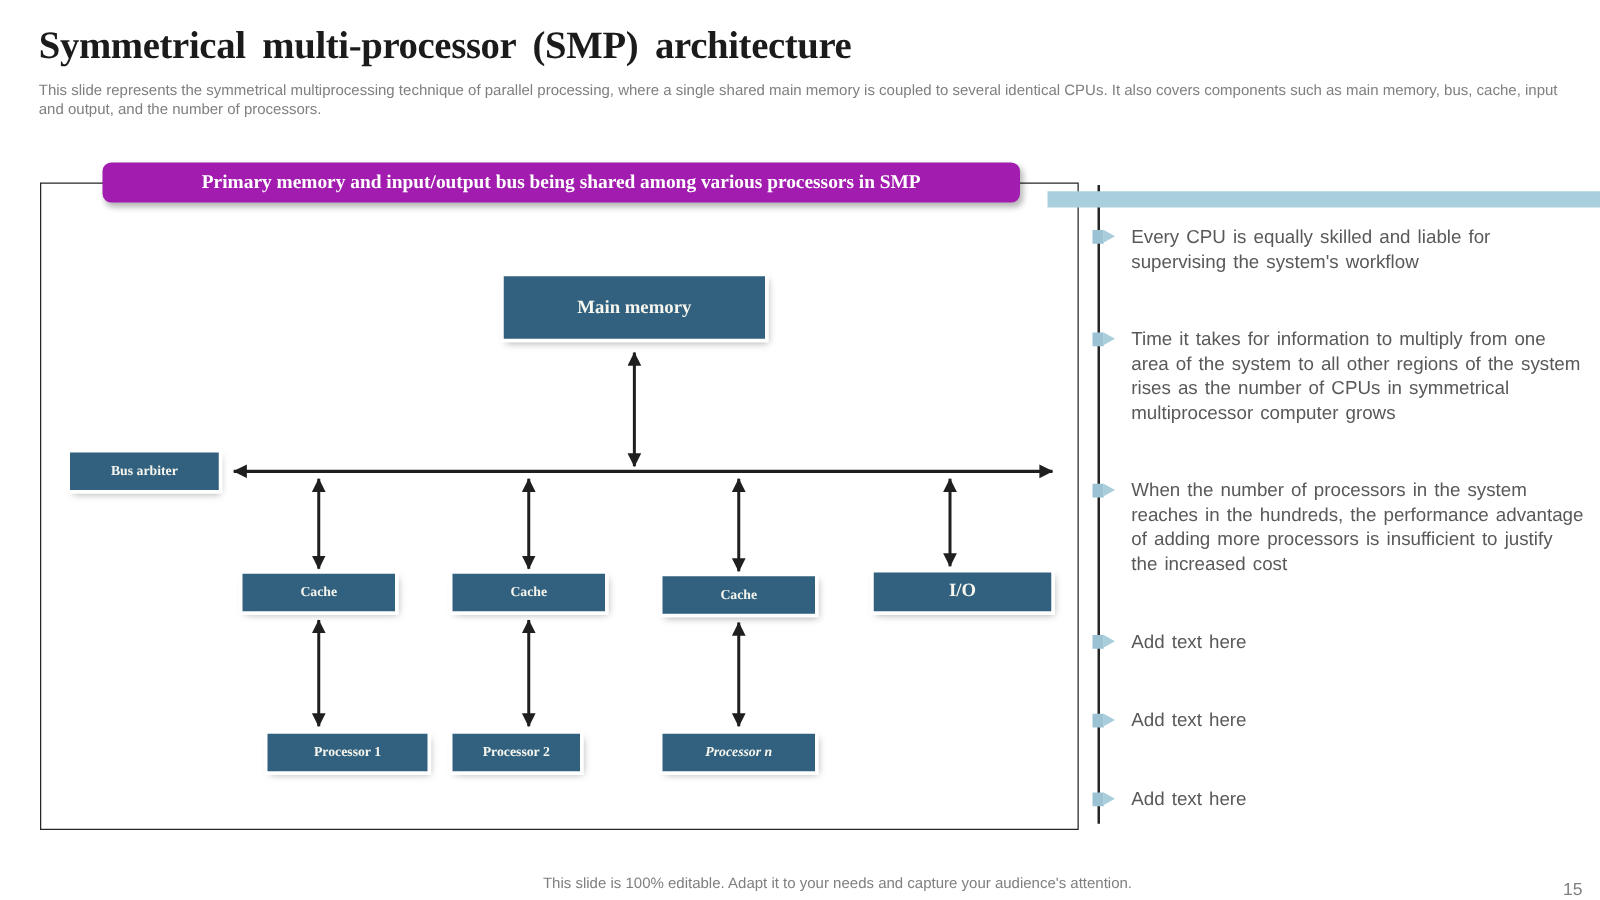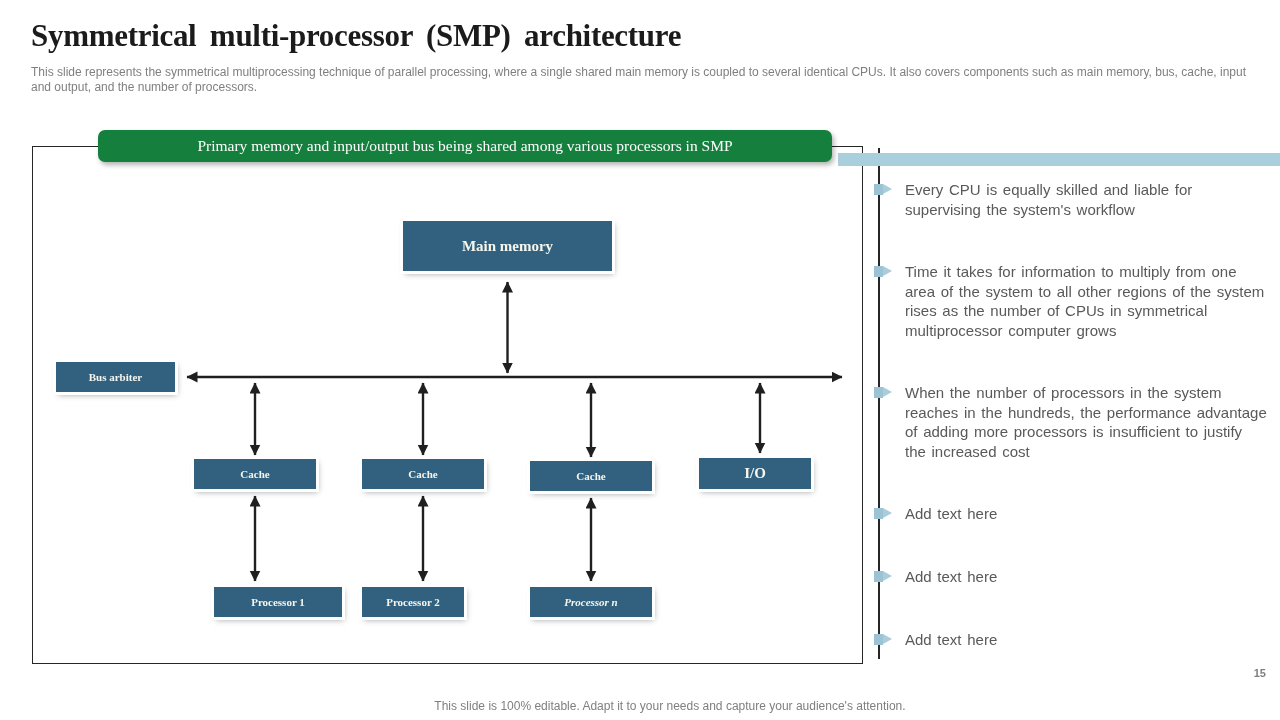--- a/index.html
+++ b/index.html
@@ -17,43 +17,43 @@
     position:absolute;left:31px;top:65px;width:1220px;margin:0;
     font-size:12px;line-height:14.5px;color:#7f7f7f;
   }
   
   .diagram-frame{
     position:absolute;left:32px;top:146px;width:829px;height:516px;
     border:1px solid #262626;background:#ffffff;z-index:0;
   }
   .banner{
     position:absolute;left:82px;top:130px;width:734px;height:32px;
-    background:#15803d;border-radius:7px;z-index:3;
+    background:#a21caf;border-radius:7px;z-index:3;
     display:flex;align-items:center;justify-content:center;
-    color:#ffffff;font-family:"Liberation Serif", serif;font-weight:normal;
-    font-size:15.5px;box-shadow:2px 3px 5px rgba(0,0,0,0.3);margin-left:16px;
+    color:#ffffff;font-family:"Liberation Serif", serif;font-weight:bold;
+    font-size:15.5px;box-shadow:2px 3px 5px rgba(0,0,0,0.3);
   }
   .accent-bar{
     position:absolute;left:838px;top:153px;width:442px;height:13px;
     background:#aacfdc;z-index:2;
   }
   
   .node{
     position:absolute;background:#31617f;z-index:2;
     display:flex;align-items:center;justify-content:center;
     color:#f6f6ee;font-family:"Liberation Serif", serif;font-weight:bold;
     font-size:11px;
     box-shadow:0 0 0 3px #ffffff, 2px 3px 6px rgba(0,0,0,0.35);
   }
   .n-main   {left:403px;top:221px;width:209px;height:50px;font-size:15px;}
   .n-arbiter{left:56px; top:362px;width:119px;height:30px;}
   .n-c1     {left:194px;top:459px;width:122px;height:30px;}
   .n-c2     {left:362px;top:459px;width:122px;height:30px;}
   .n-c3     {left:530px;top:461px;width:122px;height:30px;}
-  .n-io     {left:699px;top:458px;width:112px;height:31px;font-size:15px;}
+  .n-io     {left:699px;top:458px;width:142px;height:31px;font-size:15px;}
   .n-p1     {left:186px;top:587px;width:128px;height:30px;margin-left:28px;}
   .n-p2     {left:362px;top:587px;width:102px;height:30px;}
   .n-pn     {left:530px;top:587px;width:122px;height:30px;font-style:italic;}
   .arrows-svg{position:absolute;left:0;top:0;z-index:1;pointer-events:none;}
   
   .v-line{
     position:absolute;left:878px;top:148px;height:511px;width:0;
     border-left:2px solid #262626;z-index:1;
   }
   .bullet{
@@ -70,21 +70,21 @@
     position:absolute;left:9px;top:0;width:0;height:0;
     border-top:5.5px solid transparent;border-bottom:5.5px solid transparent;
     border-left:9px solid #a9cdda;
   }
   
   .footer-note{
     position:absolute;left:0;top:699px;width:1280px;text-align:center;
     font-size:12px;color:#7f7f7f;margin-left:30px;
   }
   .page-number{
-    position:absolute;right:14px;top:667px;font-size:11px;color:#7f7f7f;font-weight:bold;
+    position:absolute;right:14px;top:703px;font-size:14px;color:#7f7f7f;
   }
 </style>
 </head>
 <body>
 
 <h1 class="slide-title">Symmetrical multi-processor (SMP) architecture</h1>
 <p class="slide-subtitle">This slide represents the symmetrical multiprocessing technique of parallel processing, where a single shared main memory is coupled to several identical CPUs. It also covers components such as main memory, bus, cache, input and output, and the number of processors.</p>
 
 <div class="diagram-frame"></div>
 <div class="banner">Primary memory and input/output bus being shared among various processors in SMP</div>

